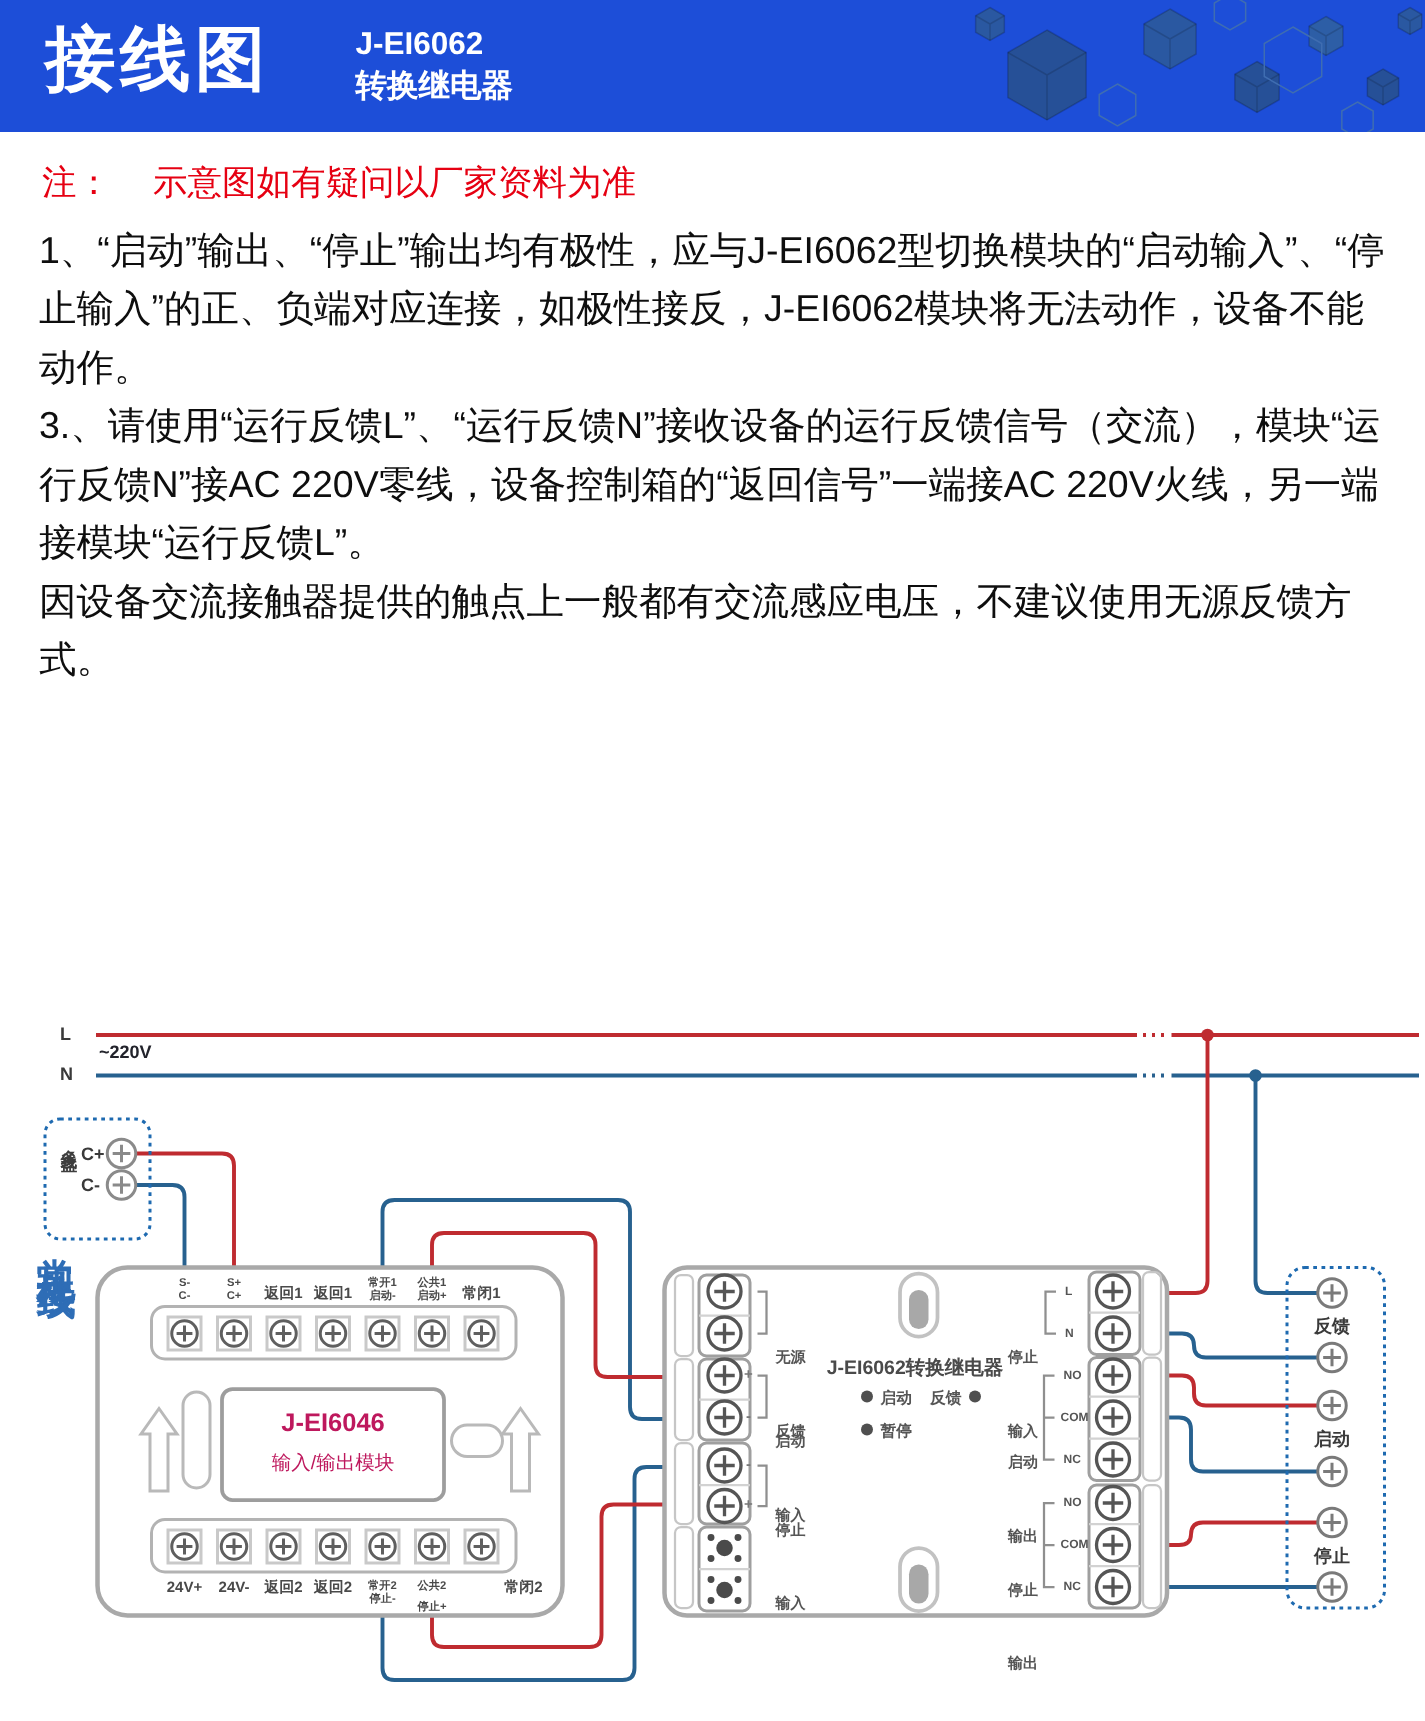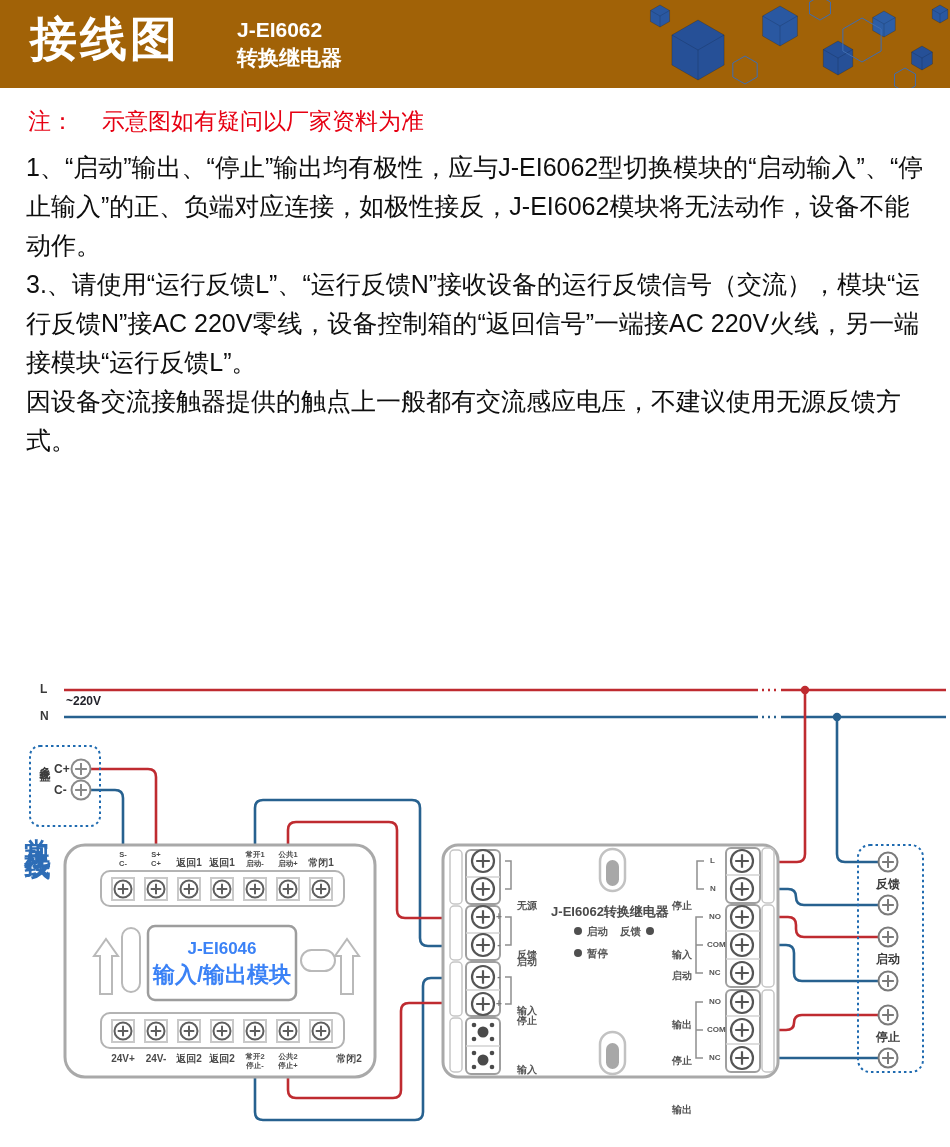--- a/index.html
+++ b/index.html
@@ -1,19 +1,19 @@
 <!DOCTYPE html>
 <html><head>
 <meta charset="utf-8">
 <style>
   html,body{margin:0;padding:0;background:#fff;}
   .page{position:relative;width:950px;height:1147px;overflow:hidden;background:#fff;
         font-family:"Liberation Sans","DejaVu Sans",sans-serif;color:#111;}
   
-  .header{position:absolute;left:0;top:0;width:950px;height:88px;background:#a16207;text-decoration:underline;}
+  .header{position:absolute;left:0;top:0;width:950px;height:88px;background:#1d4ed8;text-decoration:underline;}
   .header svg{position:absolute;left:0;top:0;}
   .hd-title{position:absolute;left:30px;top:8px;font-size:47px;font-weight:bold;color:#fff;letter-spacing:3px;}
   .hd-sub{position:absolute;left:237px;top:16px;color:#fff;font-size:21px;font-weight:600;line-height:28px;}
   
   .note{position:absolute;left:28px;top:106px;font-size:23px;color:#e60012;}
   .note .txt{margin-left:28px;}
   .paras{position:absolute;left:26px;top:148px;width:902px;font-size:25px;line-height:39px;color:#0e0e0e;}
   .paras p{margin:0;}
   
   .lab{position:absolute;color:#333;}
@@ -21,23 +21,23 @@
   .v220{font-size:12px;font-weight:bold;color:#22232b;}
   .vtext{writing-mode:vertical-lr;text-orientation:upright;}
   .panel-label{left:37px;top:757px;font-size:11px;font-weight:bold;color:#3d3d3d;letter-spacing:2px;}
   .wiring-label{left:21px;top:818px;font-size:26px;font-weight:bold;color:#2e6db6;letter-spacing:5px;}
   .cpm{font-size:12px;font-weight:bold;color:#3a3a3a;}
   .io-label{position:absolute;top:846px;width:34px;height:22px;display:flex;flex-direction:column;
             justify-content:flex-end;align-items:center;font-weight:bold;color:#4a4a4a;text-align:center;}
   .io-label span{font-size:10px;line-height:11px;white-space:nowrap;}
   .io-label.dual span{font-size:7.5px;line-height:8.5px;}
   .io-label.bot{top:1053px;justify-content:flex-start;}
-  .io-name{position:absolute;left:148px;top:936px;width:148px;text-align:center;color:#3b82f6;}
+  .io-name{position:absolute;left:148px;top:936px;width:148px;text-align:center;color:#be185d;}
   .io-name .l1{font-size:17px;font-weight:600;line-height:26px;}
-  .io-name .l2{font-size:22px;font-weight:bold;line-height:26px;}
+  .io-name .l2{font-size:13px;font-weight:normal;line-height:26px;}
   .relay-title{position:absolute;left:510px;top:903px;width:200px;text-align:center;
                font-size:13px;font-weight:bold;color:#4a4a4a;}
   .led-lab{position:absolute;font-size:10.5px;font-weight:bold;color:#555;}
   .g2{position:absolute;font-size:10px;line-height:12px;font-weight:bold;color:#555;}
   .g2 span{display:block;text-align:center;margin-top:37px;}
   .g2.ralign span{text-align:right;}
   .sgn{position:absolute;width:10px;text-align:center;font-size:10px;font-weight:bold;color:#777;}
   .pin{position:absolute;font-size:8px;font-weight:bold;color:#555;}
   .dev-lab{position:absolute;left:868px;width:40px;text-align:center;font-size:12px;font-weight:bold;color:#3a3a3a;}
 </style>
@@ -390,21 +390,21 @@
   <div class="io-label bot" style="left:172px;">
       <span>返回2</span>
     </div>
   <div class="io-label bot" style="left:205px;">
       <span>返回2</span>
     </div>
   <div class="io-label bot dual" style="left:238px;">
       <span>常开2</span>
       <span>停止-</span>
     </div>
-  <div class="io-label bot dual" style="left:271px;">
+  <div class="io-label bot dual" style="left:271px;justify-content:space-between;">
       <span>公共2</span>
       <span>停止+</span>
     </div>
   <div class="io-label bot" style="left:304px;margin-left:28px;">
       <span>常闭2</span>
     </div>
 
   <div class="io-name">
     <div class="l1">J-EI6046</div>
     <div class="l2">输入/输出模块</div>

